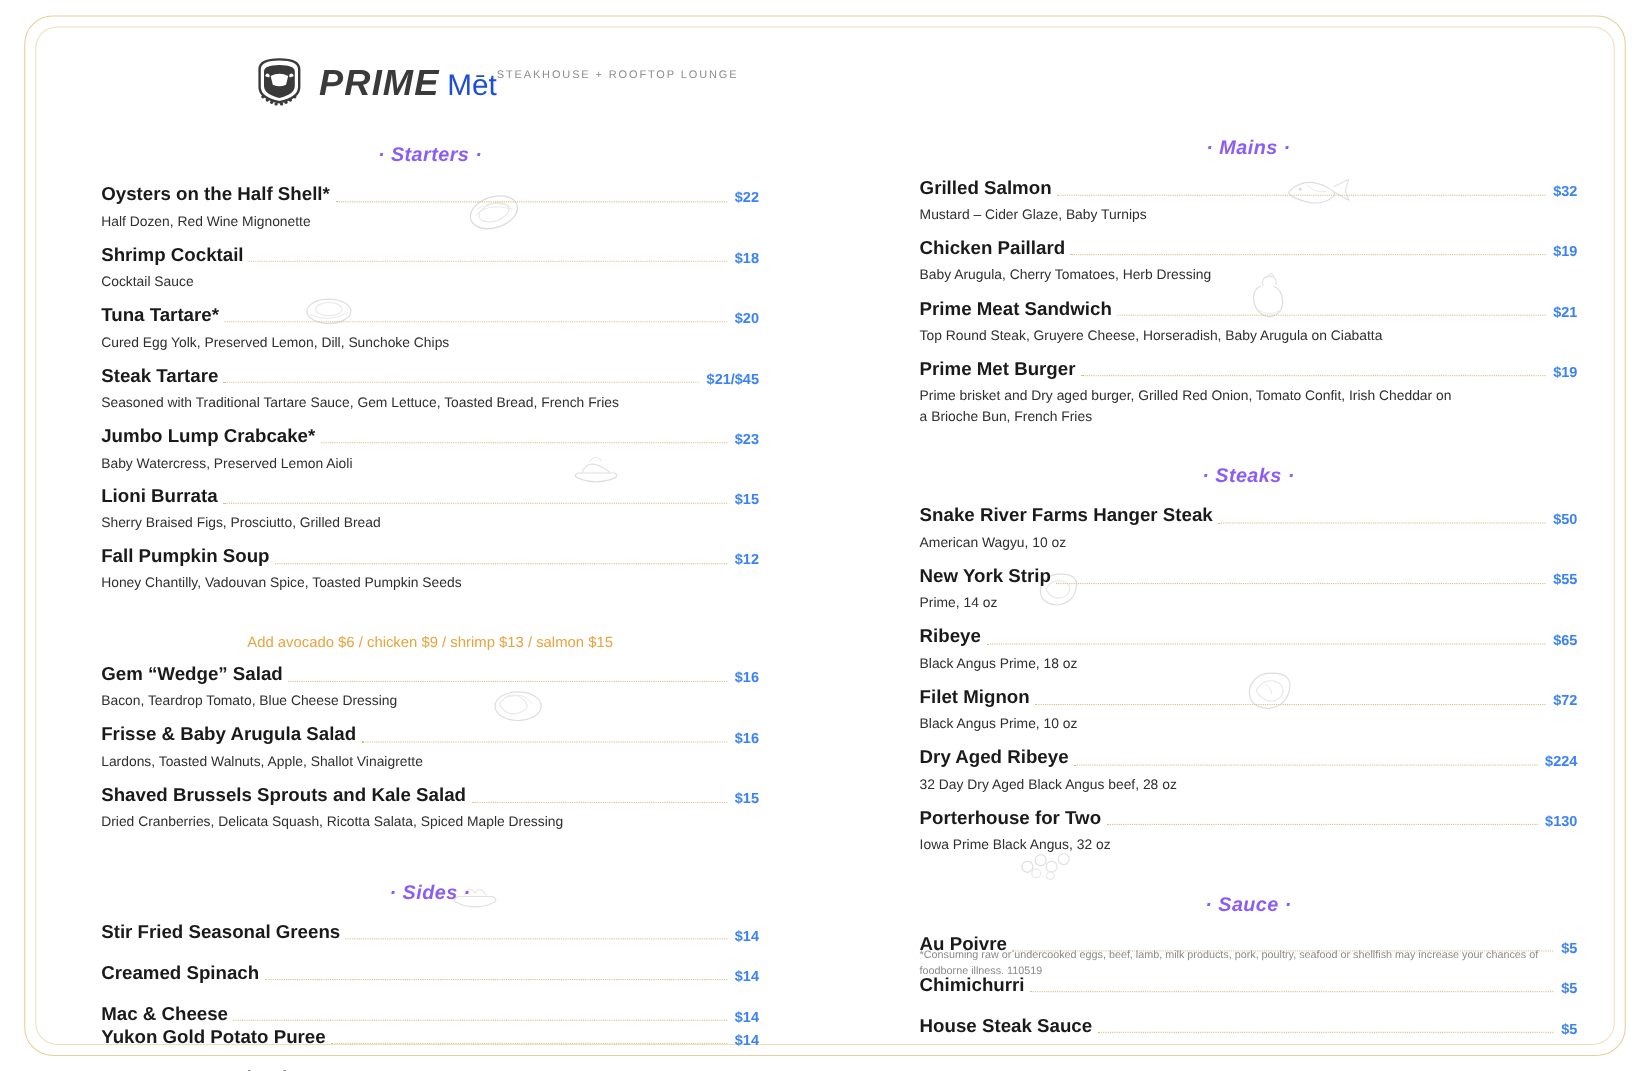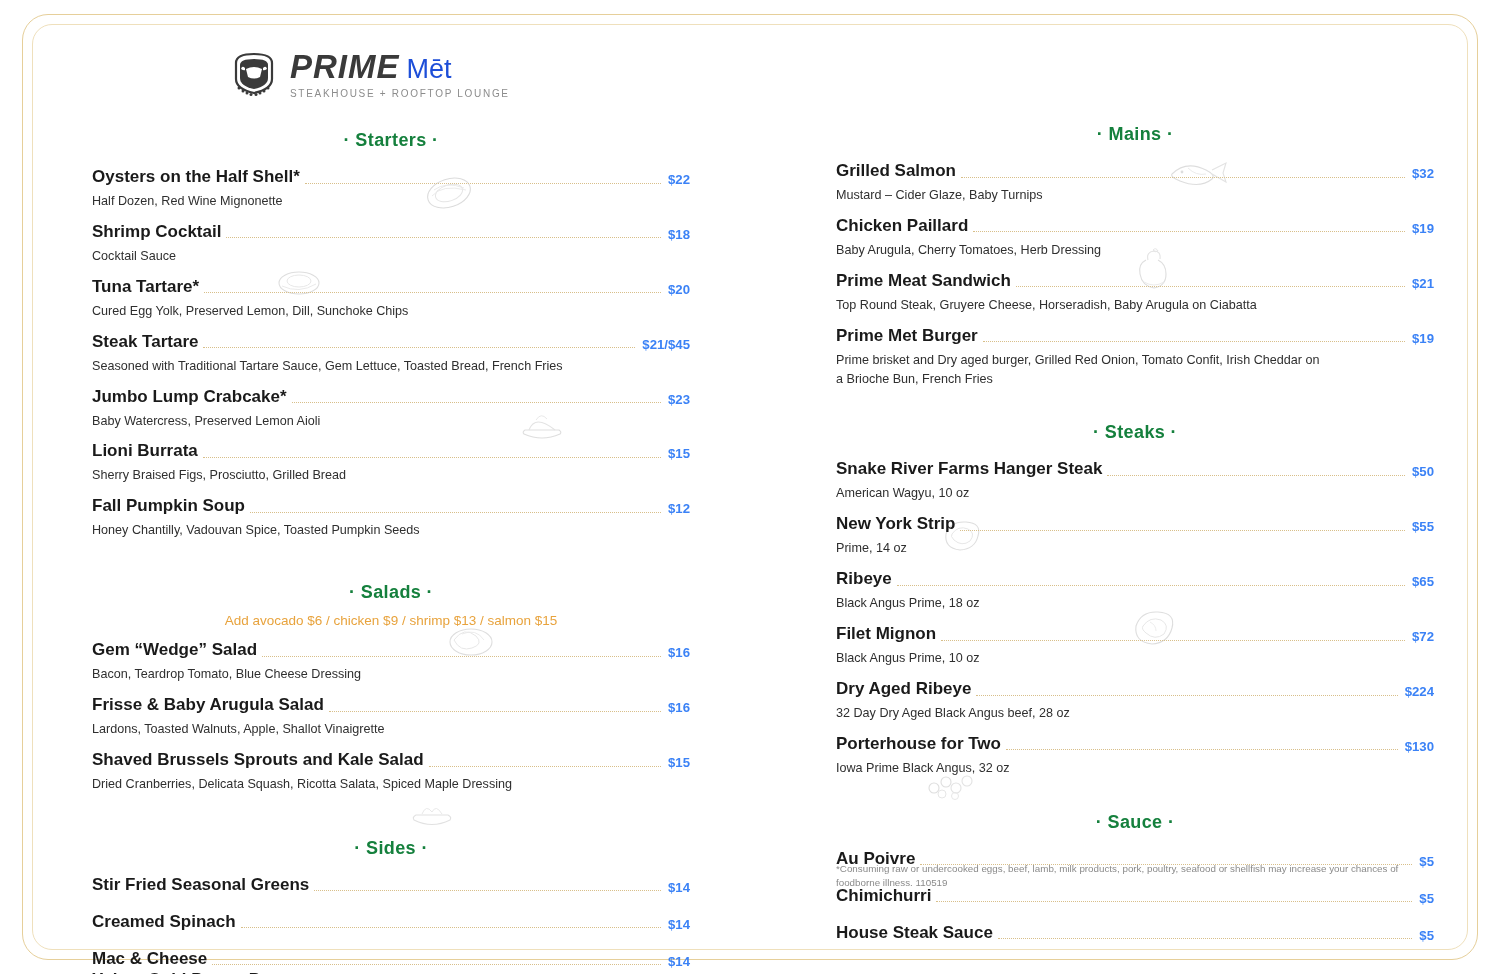--- a/index.html
+++ b/index.html
@@ -36,21 +36,21 @@
     left: 228px; top: 42px;
     width: 300px; height: 62px;
     display: flex; align-items: center; gap: 10px;
   }
   .logo-badge {
     width: 52px; height: 52px;
     flex: 0 0 52px;
     position: relative;
   }
   .logo-text {
-    display: flex; flex-direction: column; 
+    display: flex; flex-direction: row; 
     padding-top: 2px;
   }
   .logo-line1 {
     display: flex; align-items: baseline; gap: 7px;
   }
   .logo-prime {
     font-family: "Liberation Sans", sans-serif;
     font-weight: bold;
     font-style: italic;
     font-size: 33px;
@@ -76,22 +76,23 @@
   .col {
     position: absolute;
     top: 130px;
   }
   .col-left { left: 92px; width: 598px; }
   .col-right { left: 836px; width: 598px; }
 
   .section { position: relative; }
   .section-title {
     text-align: center;
-    color: #15803d;
+    color: #8b5cf6;
     font-weight: bold;
+    font-style: italic;
     font-size: 18px;
     letter-spacing: 0.4px;
     margin-bottom: 16px;
     white-space: nowrap;
   }
 
   .salad-addons {
     text-align: center;
     color: #e8a33d;
     font-size: 13.5px;
@@ -327,21 +328,20 @@
         <div class="item-head">
           <span class="item-name">Fall Pumpkin Soup</span>
           <span class="dots"></span>
           <span class="item-price">$12</span>
         </div>
         <div class="item-desc">Honey Chantilly, Vadouvan Spice, Toasted Pumpkin Seeds</div>
       </div>
     </div>
 
     <div class="section" style="margin-top:42px;">
-      <div class="section-title">· Salads ·</div>
       <div class="salad-addons">Add avocado $6 / chicken $9 / shrimp $13 / salmon $15</div>
 
       <div class="item">
         <div class="item-head">
           <span class="item-name">Gem “Wedge” Salad</span>
           <span class="dots"></span>
           <span class="item-price">$16</span>
         </div>
         <div class="item-desc">Bacon, Teardrop Tomato, Blue Cheese Dressing</div>
       </div>

